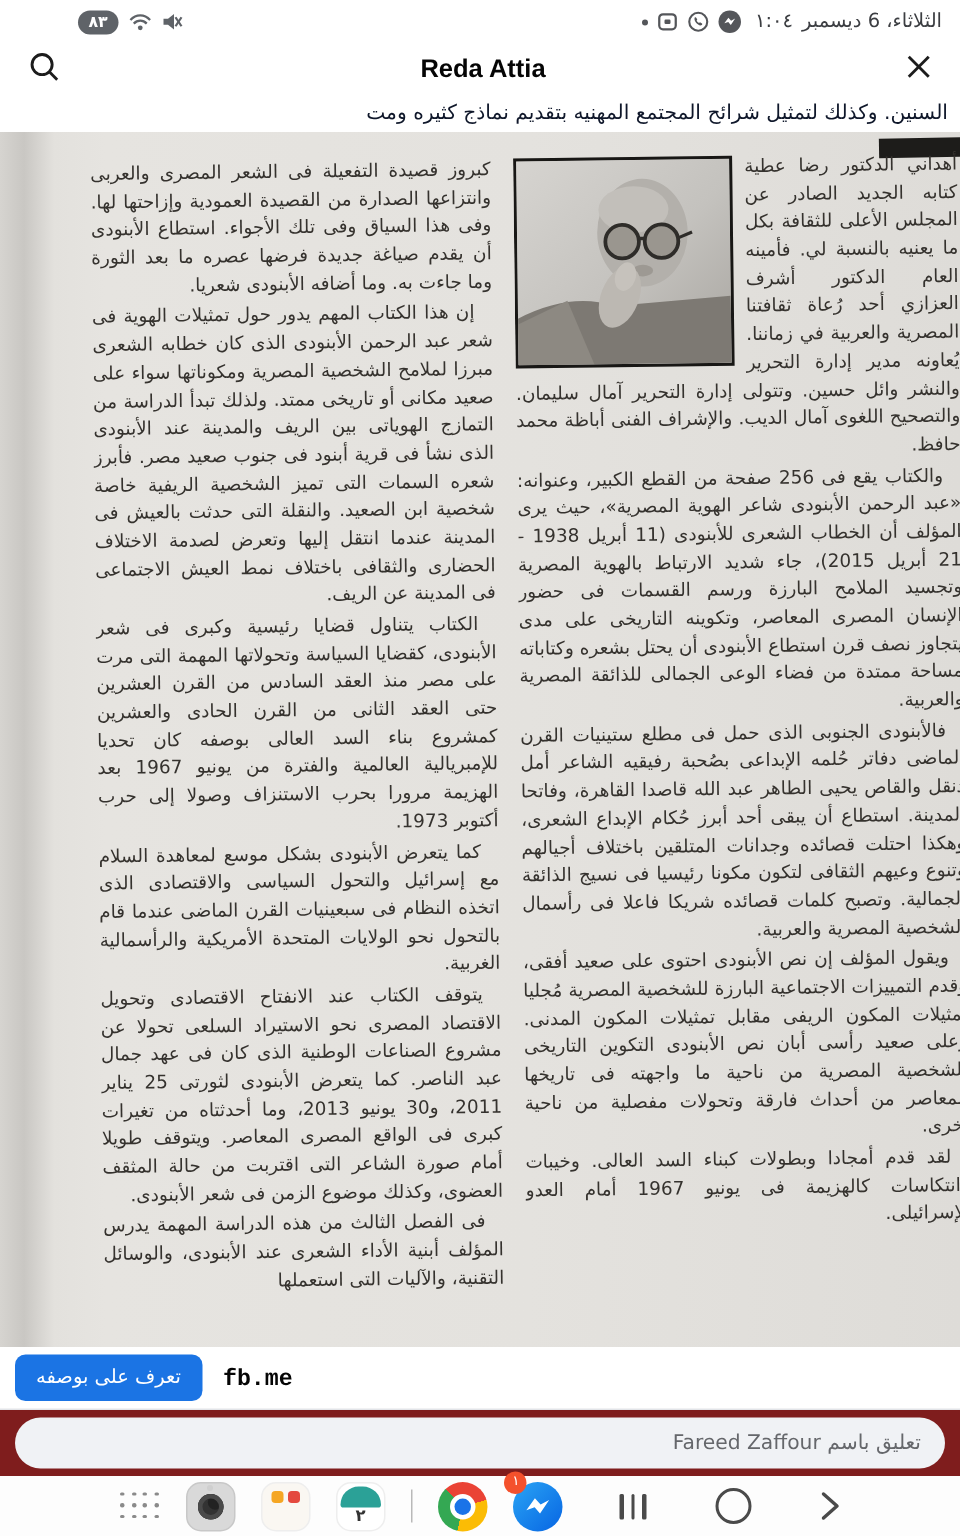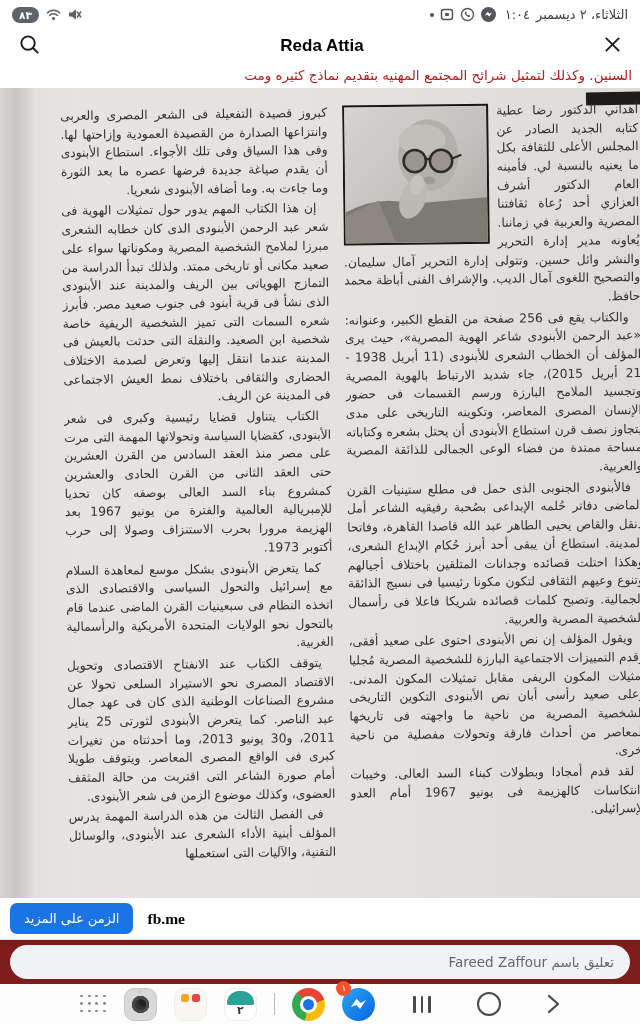--- a/index.html
+++ b/index.html
@@ -1,41 +1,41 @@
 <!DOCTYPE html>
 <html lang="ar"><head>
 <meta charset="utf-8">
 <style>
   html,body{margin:0;padding:0;background:#fff;width:640px;height:1024px;overflow:hidden;
     font-family:"DejaVu Sans","Liberation Sans",sans-serif;-webkit-font-smoothing:antialiased;}
   .app{width:640px;height:1024px;display:flex;flex-direction:column;background:#fff;}
 
   
   .statusbar{height:26px;display:flex;align-items:center;justify-content:space-between;
-    padding:2px 12px 0 12px;color:#54565a;font-size:12.5px;}
+    padding:2px 12px 0 12px;color:#54565a;font-size:12.5px;margin-left:40px;}
   .sb-left{display:flex;align-items:center;gap:7px;}
   .battery-pill{background:#5f6368;color:#fff;border-radius:9px;font-size:10.5px;
     padding:1.5px 7px;font-weight:bold;line-height:1.2;}
   .sb-right{display:flex;align-items:center;gap:6px;direction:ltr;}
   .sb-dot{width:4px;height:4px;border-radius:50%;background:#54565a;}
   .sb-ico{display:inline-flex;align-items:center;}
   .sb-time{font-size:13px;color:#3c3e42;margin-left:3px;text-align:right;}
   .sb-date{font-size:13px;color:#3c3e42;direction:rtl;}
   .msn-circ{width:15px;height:15px;border-radius:50%;background:#54565a;display:flex;
     align-items:center;justify-content:center;}
 
   
   .header{height:36px;display:flex;align-items:center;justify-content:space-between;padding:0 18px;}
   .header-title{font-weight:bold;font-size:17px;color:#050505;
     font-family:"Liberation Sans","DejaVu Sans",sans-serif;}
   .icon-btn{background:none;border:none;padding:0;cursor:pointer;display:flex;align-items:center;}
 
   
   .caption{height:24px;line-height:22px;overflow:hidden;text-align:right;direction:rtl;
-    font-size:13.5px;color:#b91c1c;padding:0 8px;white-space:nowrap;}
+    font-size:13.5px;color:#0f172a;padding:0 8px;white-space:nowrap;}
 
   
   .scan{position:relative;height:812px;overflow:hidden;cursor:pointer;
     background:linear-gradient(90deg,#d6d4d0 0,#c9c7c3 16px,#e3e1dd 36px,#e6e4e0 70px,#e4e2de 55%,#dedcd8 100%);}
   .masthead-bar{position:absolute;top:4px;right:-4px;width:58px;height:13px;background:#1d1c1a;
     transform:rotate(-1deg);}
   .columns{position:absolute;top:12px;right:2px;left:60px;bottom:-14px;direction:rtl;
     display:flex;gap:15px;transform:rotate(-0.7deg);transform-origin:top right;
     color:#35322e;font-size:12.3px;line-height:1.52;text-align:justify;text-justify:inter-word;}
   .col{overflow:hidden;}
@@ -46,21 +46,21 @@
   .photo{float:left;width:146px;height:140px;border:2px solid #181715;margin:2px 8px 5px 0;
     background:#c9c7c3;box-sizing:border-box;}
   .photo svg{display:block;width:100%;height:100%;}
 
   
   .ctabar{height:42px;background:#fff;display:flex;align-items:center;gap:14px;
     padding:0 10px;border-bottom:1px solid #e2e4e8;box-sizing:border-box;}
   .cta-btn{background:#1b74e4;color:#fff;border:none;border-radius:7px;font-size:13px;
     padding:8px 14px;font-family:"DejaVu Sans",sans-serif;cursor:pointer;direction:rtl;}
   .cta-link{font-weight:bold;font-size:15.5px;color:#050505;cursor:pointer;
-    font-family:Liberation Serif, serif;}
+    font-family:Liberation Mono, monospace;}
 
   
   .commentrow{height:44px;display:flex;align-items:center;padding:0 10px;background:#7f1d1d;}
   .comment-pill{flex:1;height:34px;background:#f0f2f5;border-radius:18px;display:flex;
     align-items:center;justify-content:flex-start;direction:rtl;padding:0 16px;
     color:#65676b;font-size:13.5px;cursor:text;}
 
   
   .dock{height:40px;background:#fdfdfd;display:flex;align-items:center;justify-content:center;}
   .dock-apps{display:flex;align-items:center;gap:17px;}
@@ -130,21 +130,21 @@
             <circle cx="8" cy="8" r="6.4" fill="none" stroke="#54565a" stroke-width="1.5"></circle>
             <path d="M5.4 5.2c.5-.6 1-.4 1.3.1l.5.9c.2.4-.1.7-.4.9.3.8 1 1.5 1.8 1.8.3-.3.6-.6.9-.4l.9.5c.5.3.7.8.1 1.3-1.9 1.4-5.9-2.6-5.1-5.1z" fill="#54565a"></path>
           </svg>
       </span>
       <span class="msn-circ">
         <svg width="9" height="9" viewBox="0 0 10 10">
             <path d="M1 6.2L4 2l2 2.2L9 2.6 5.8 7.4 3.9 5.2z" fill="#fff"></path>
           </svg>
       </span>
       <span class="sb-time">١:٠٤</span>
-      <span class="sb-date">الثلاثاء، ٢ ديسمبر</span>
+      <span class="sb-date">الثلاثاء، 6 ديسمبر</span>
     </div>
   </div>
 
   <div class="header">
     <button class="icon-btn">
       <span>
         <svg width="23" height="23" viewBox="0 0 24 24">
             <circle cx="10.5" cy="10.5" r="7" fill="none" stroke="#1c1c1c" stroke-width="2"></circle>
             <line x1="15.7" y1="15.7" x2="21" y2="21" stroke="#1c1c1c" stroke-width="2"></line>
           </svg>
@@ -204,21 +204,21 @@
         <p>الكتاب يتناول قضايا رئيسية وكبرى فى شعر الأبنودى، كقضايا السياسة وتحولاتها المهمة التى مرت على مصر منذ العقد السادس من القرن العشرين حتى العقد الثانى من القرن الحادى والعشرين كمشروع بناء السد العالى بوصفه كان تحديا للإمبريالية العالمية والفترة من يونيو 1967 بعد الهزيمة مرورا بحرب الاستنزاف وصولا إلى حرب أكتوبر 1973.</p>
         <p>كما يتعرض الأبنودى بشكل موسع لمعاهدة السلام مع إسرائيل والتحول السياسى والاقتصادى الذى اتخذه النظام فى سبعينيات القرن الماضى عندما قام بالتحول نحو الولايات المتحدة الأمريكية والرأسمالية الغربية.</p>
         <p>يتوقف الكتاب عند الانفتاح الاقتصادى وتحويل الاقتصاد المصرى نحو الاستيراد السلعى تحولا عن مشروع الصناعات الوطنية الذى كان فى عهد جمال عبد الناصر. كما يتعرض الأبنودى لثورتى 25 يناير 2011، و30 يونيو 2013، وما أحدثتاه من تغيرات كبرى فى الواقع المصرى المعاصر. ويتوقف طويلا أمام صورة الشاعر التى اقتربت من حالة المثقف العضوى، وكذلك موضوع الزمن فى شعر الأبنودى.</p>
         <p>فى الفصل الثالث من هذه الدراسة المهمة يدرس المؤلف أبنية الأداء الشعرى عند الأبنودى، والوسائل التقنية، والآليات التى استعملها</p>
       </div>
 
     </div>
   </div>
 
   <div class="ctabar">
-    <button class="cta-btn">الزمن على المزيد</button>
+    <button class="cta-btn">تعرف على بوصفه</button>
     <span class="cta-link">fb.me</span>
   </div>
 
   <div class="commentrow">
     <div class="comment-pill">تعليق باسم Fareed Zaffour</div>
   </div>
 
   <div class="dock">
     <div class="dock-apps">
       <div class="dots-grid">

